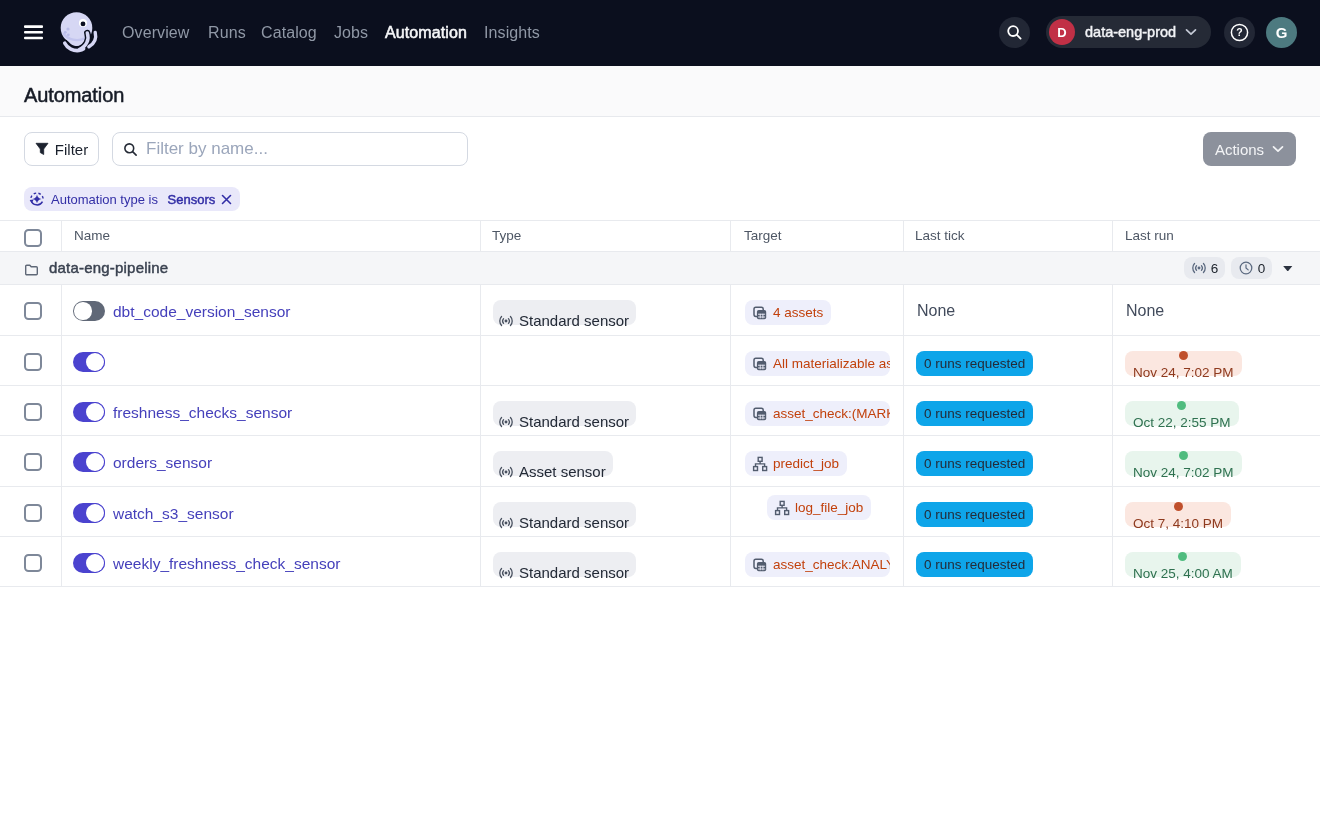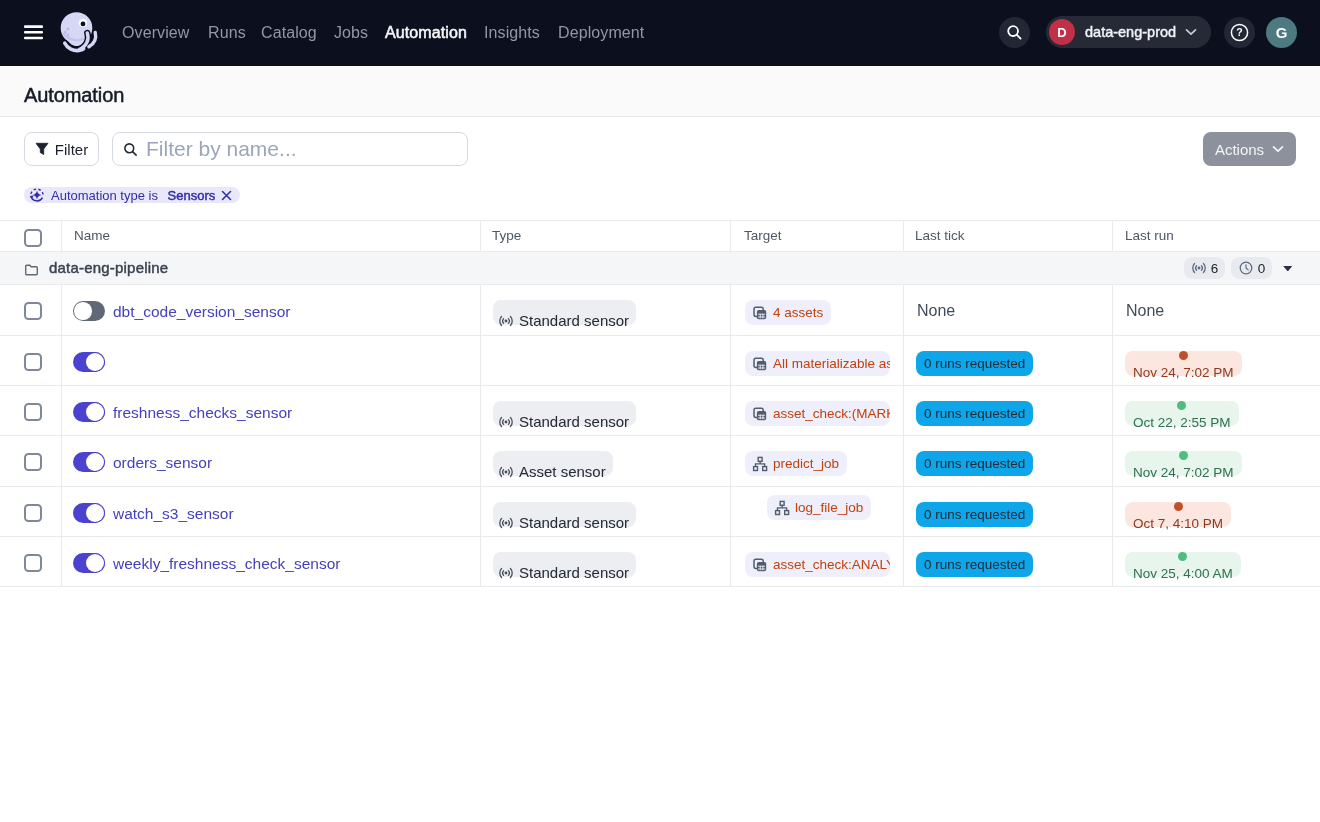--- a/index.html
+++ b/index.html
@@ -13,24 +13,24 @@
 #wspill { position:absolute; left:1046px; top:16px; height:32px; border-radius:16px; background:#252a36; display:flex; align-items:center; padding:0 14px 0 3px; }
 #wsd { width:26px; height:26px; border-radius:50%; background:#c13046; color:#fff; font-size:13px; font-weight:700; display:flex; align-items:center; justify-content:center; }
 #wsname { color:#f2f3f6; font-size:14.5px; font-weight:400; -webkit-text-stroke:0.45px #f2f3f6; margin-left:10px; }
 #avatar { position:absolute; left:1266px; top:17px; width:31px; height:31px; border-radius:50%; background:#4d7a80; color:#fff; font-size:15px; font-weight:600; display:flex; align-items:center; justify-content:center; }
 
 #titlebar { position:absolute; left:0; top:66px; width:1320px; height:51px; background:#fafafb; border-bottom:1px solid #e7e9ed; }
 #titlebar h1 { font-size:20px; font-weight:400; -webkit-text-stroke:0.5px #161b26; letter-spacing:-0.1px; color:#161b26; position:absolute; left:24px; top:18px; }
 
 #filterbtn { position:absolute; left:24px; top:132px; width:75px; height:34px; border:1px solid #d4d9e2; border-radius:8px; background:#fff; display:flex; align-items:center; justify-content:center; gap:6px; font-size:15px; color:#1a202c; }
 #nameinput { position:absolute; left:112px; top:132px; width:356px; height:34px; border:1px solid #d4d9e2; border-radius:8px; background:#fff; display:flex; align-items:center; padding:0 10px; gap:8px; }
-#nameinput span { color:#9ba6bb; font-size:21px; }
+#nameinput span { color:#9ba6bb; font-size:17px; }
 #actionsbtn { position:absolute; left:1203px; top:132px; width:93px; height:34px; border-radius:8px; background:#8c919c; color:#f3f4f6; font-size:15px; display:flex; align-items:center; justify-content:center; gap:8px; }
 
-#chip { position:absolute; left:24px; top:187px; height:16px; border-radius:8px; background:#e9e8fa; display:flex; align-items:center; padding:0 8px 0 5px; gap:6px; font-size:13px; color:#322ea6; }
+#chip { position:absolute; left:24px; top:187px; height:24px; border-radius:8px; background:#e9e8fa; display:flex; align-items:center; padding:0 8px 0 5px; gap:6px; font-size:13px; color:#322ea6; }
 #chip b { font-weight:400; -webkit-text-stroke:0.45px #322ea6; }
 
 #tbl { position:absolute; left:0; top:220px; width:1320px; }
 .hdr { position:absolute; left:0; top:0; width:1320px; height:32px; border-top:1px solid #e8eaee; border-bottom:1px solid #e8eaee; background:#fff; }
 .hcell { position:absolute; top:0; height:32px; line-height:31px; font-size:13.5px; color:#4e5765; }
 .vline { position:absolute; width:1px; background:#e8eaee; }
 .grp { position:absolute; left:0; top:32px; width:1320px; height:33px; background:#f5f6f8; border-bottom:1px solid #e8eaee; }
 .grp .gname { position:absolute; left:49px; top:0; height:33px; line-height:32px; font-size:15px; font-weight:400; letter-spacing:0.2px; -webkit-text-stroke:0.45px #3a4250; color:#3a4250; }
 .gbadge { position:absolute; top:5px; width:41px; height:22px; border-radius:8px; background:#e8eaef; display:flex; align-items:center; justify-content:center; gap:4px; font-size:13.5px; color:#20262f; }
 .row { position:absolute; left:0; width:1320px; height:51px; border-bottom:1px solid #e8eaee; background:#fff; }
@@ -81,21 +81,20 @@
     <circle cx="13" cy="21" r="1.6" fill="#b9bce9"></circle>
     <circle cx="10.3" cy="24.3" r="1.4" fill="#b9bce9"></circle>
     <circle cx="13.3" cy="26.8" r="1.4" fill="#b9bce9"></circle>
   </svg>
   <span class="navlink" style="left:122px">Overview</span>
   <span class="navlink" style="left:208px">Runs</span>
   <span class="navlink" style="left:261px">Catalog</span>
   <span class="navlink" style="left:334px">Jobs</span>
   <span class="navlink active" style="left:385px">Automation</span>
   <span class="navlink" style="left:484px">Insights</span>
-  <span class="navlink" style="left:558px">Deployment</span>
 
   <div class="circbtn" style="left:999px">
     <svg width="17" height="17" viewBox="0 0 17 17">
         <circle cx="7.1" cy="7.1" r="4.9" stroke="#fff" stroke-width="1.8" fill="none"></circle>
         <line x1="10.9" y1="10.9" x2="14.6" y2="14.6" stroke="#fff" stroke-width="1.8" stroke-linecap="round"></line>
       </svg>
   </div>
 
   <div id="wspill">
     <div id="wsd">D</div>

